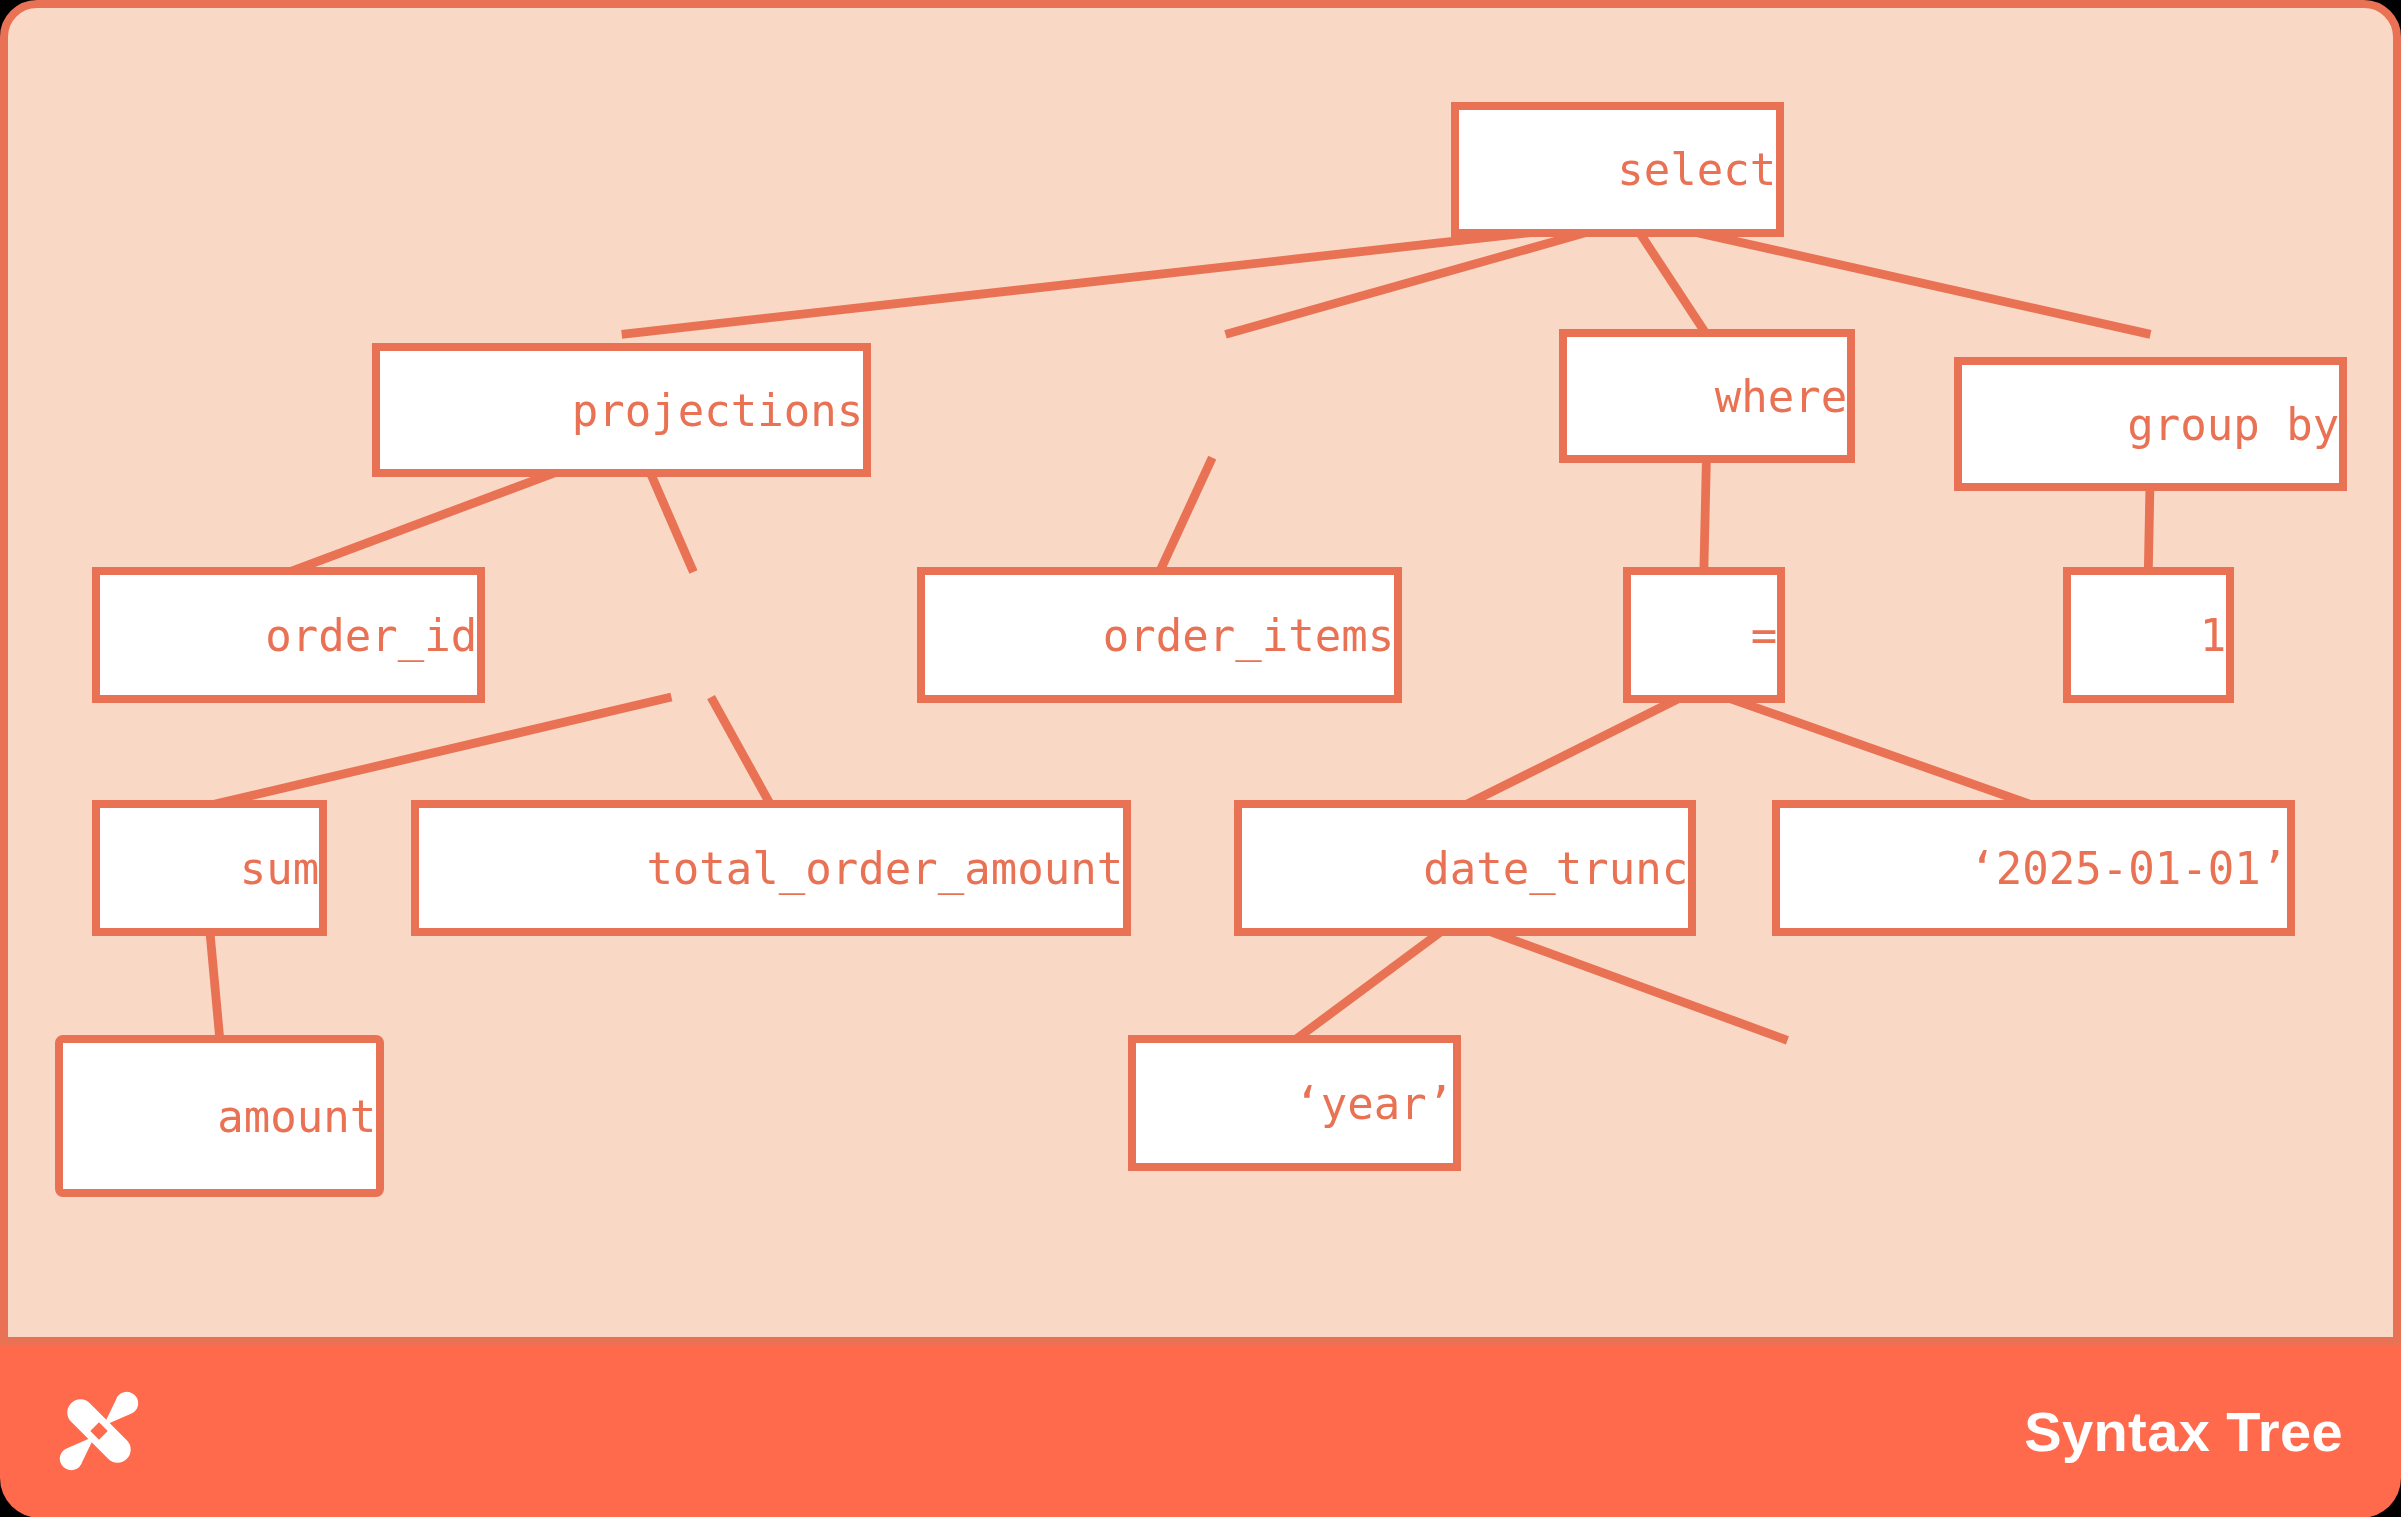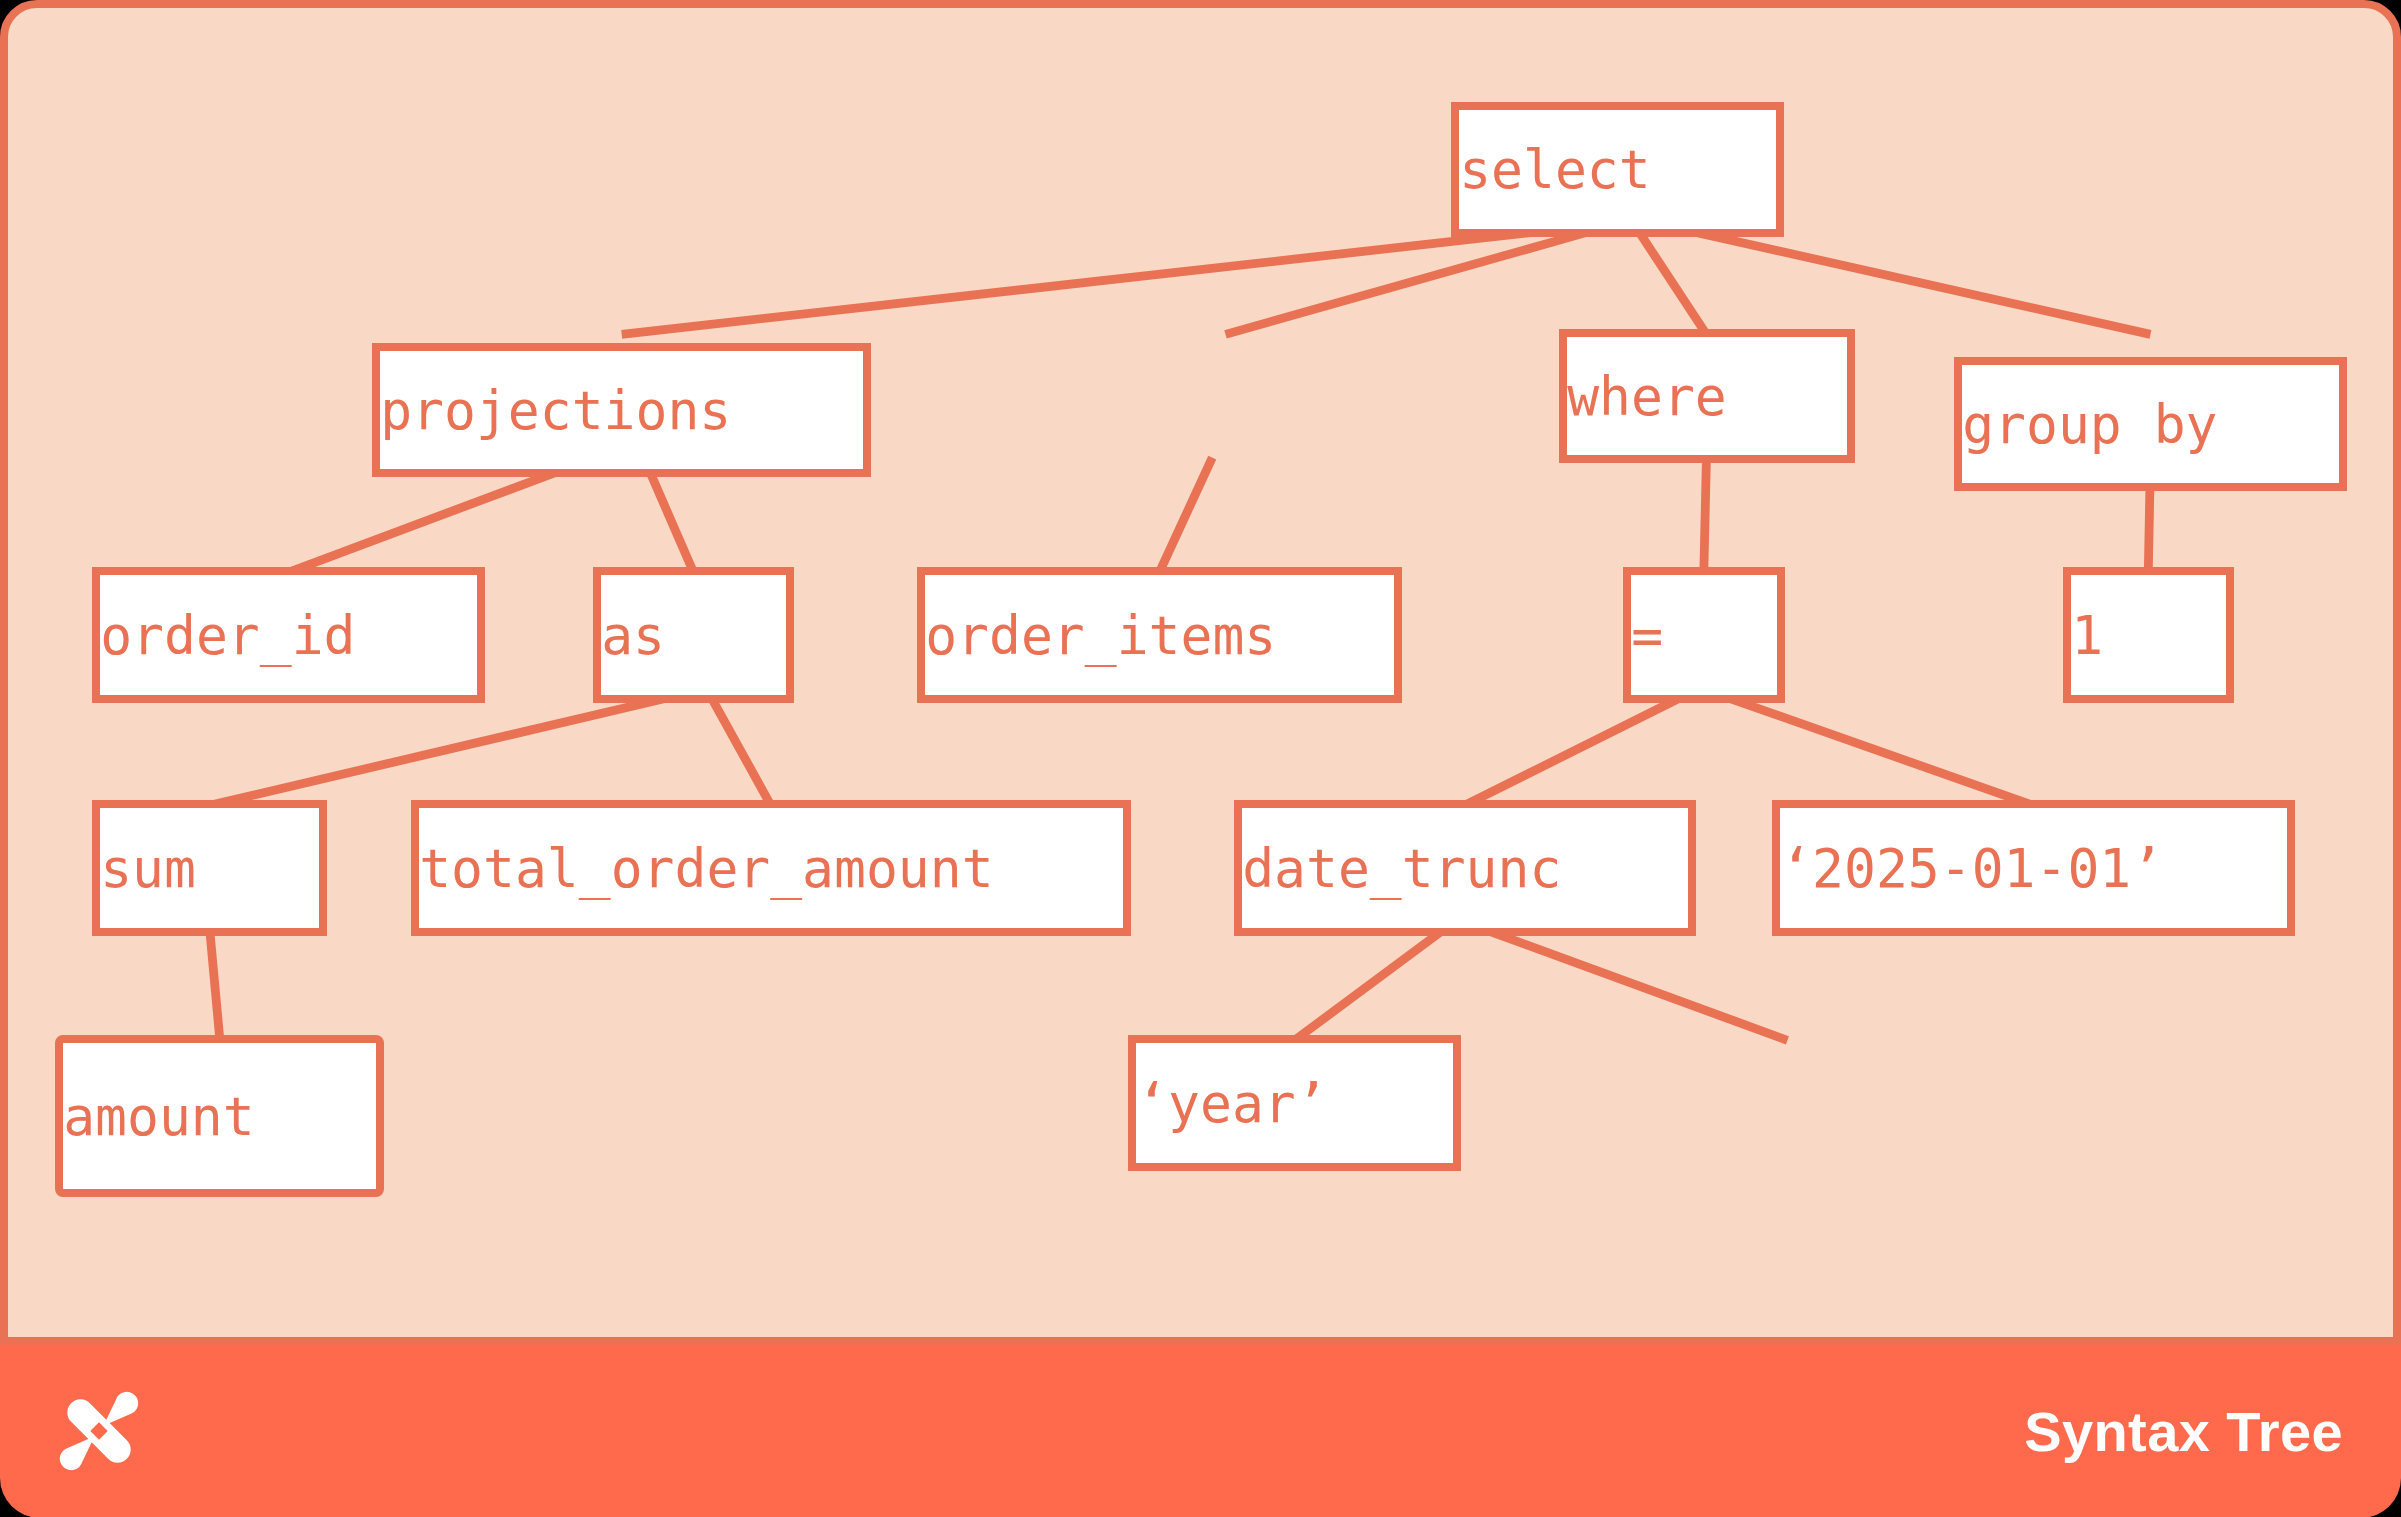--- a/index.html
+++ b/index.html
@@ -29,23 +29,23 @@
   #edges{
     position:absolute;left:-8.8px;top:-8.8px;width:2401px;height:1345px;
     z-index:1;
   }
   #nodes{position:absolute;left:-8.8px;top:-8.8px;width:2401px;height:1345px;z-index:2;}
   .node{
     position:absolute;
     box-sizing:border-box;
     background:var(--node-fill);
     border:8.8px solid var(--frame);
-    display:flex;align-items:center;justify-content:flex-start;
+    display:flex;align-items:center;justify-content:flex-end;
     color:var(--node-text);
-    font-size:53px;
+    font-size:44px;
     letter-spacing:0px;
     white-space:nowrap;
   }
   #footer{
     position:absolute;left:0;right:0;bottom:0;height:173px;
     background:var(--footer-bg);
     border-radius:0 0 40px 40px;
     display:flex;align-items:center;
     z-index:3;
   }
@@ -95,23 +95,20 @@
         </div>
         <div class="node" style="left: 1560px; top: 330px; width: 296px; height: 134px;">
           <span>where</span>
         </div>
         <div class="node" style="left: 1955px; top: 330px; width: 393px; height: 134px; margin-top: 28px;">
           <span>group by</span>
         </div>
         <div class="node" style="left: 93px; top: 568px; width: 393px; height: 136px;">
           <span>order_id</span>
         </div>
-        <div class="node" style="left: 594px; top: 568px; width: 201px; height: 136px;">
-          <span>as</span>
-        </div>
         <div class="node" style="left: 918px; top: 568px; width: 485px; height: 136px;">
           <span>order_items</span>
         </div>
         <div class="node" style="left: 1624px; top: 568px; width: 162px; height: 136px;">
           <span>=</span>
         </div>
         <div class="node" style="left: 2064px; top: 568px; width: 171px; height: 136px;">
           <span>1</span>
         </div>
         <div class="node" style="left: 93px; top: 801px; width: 235px; height: 136px;">

